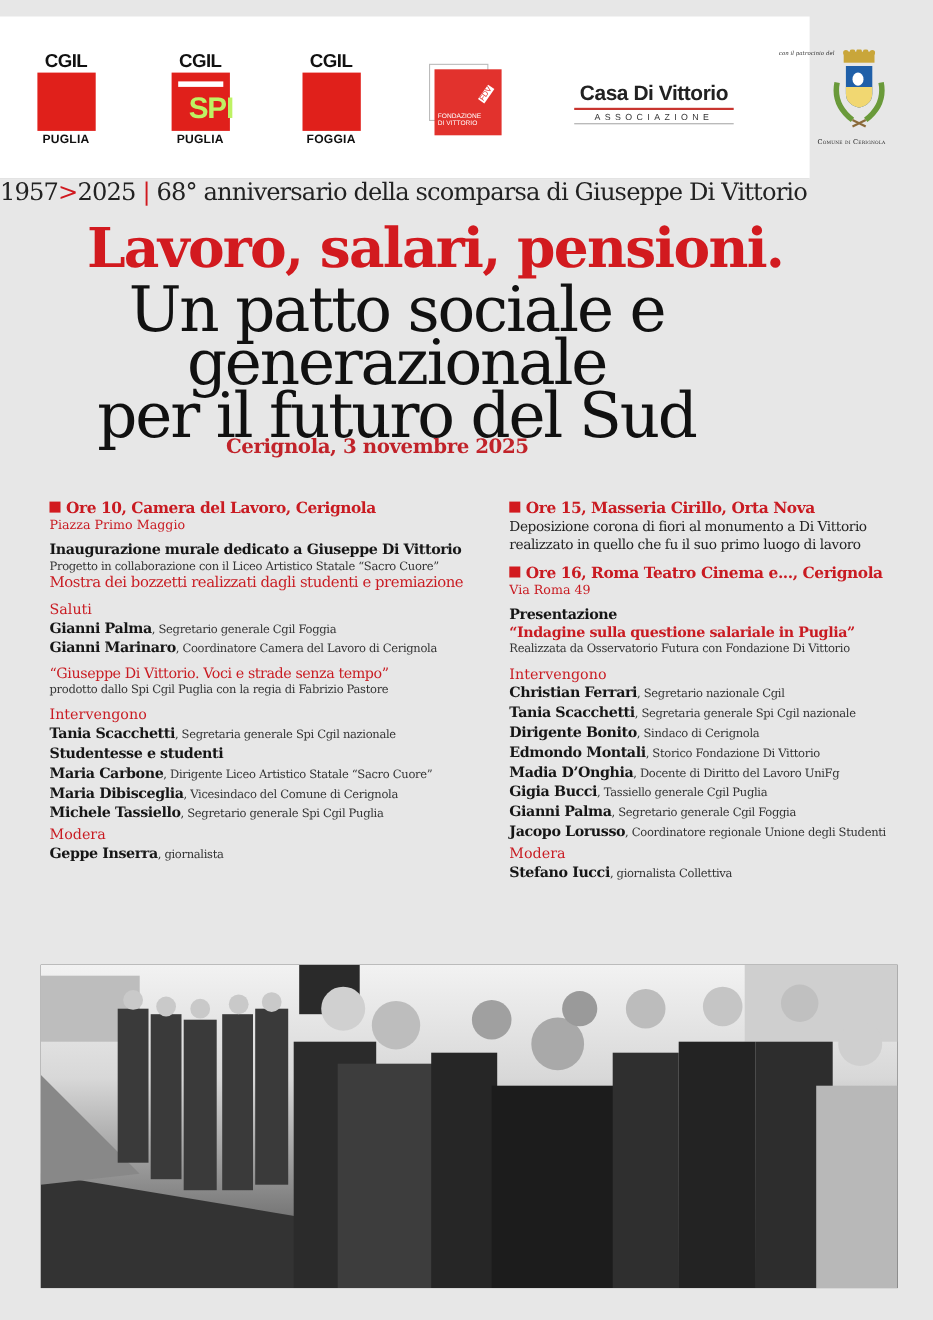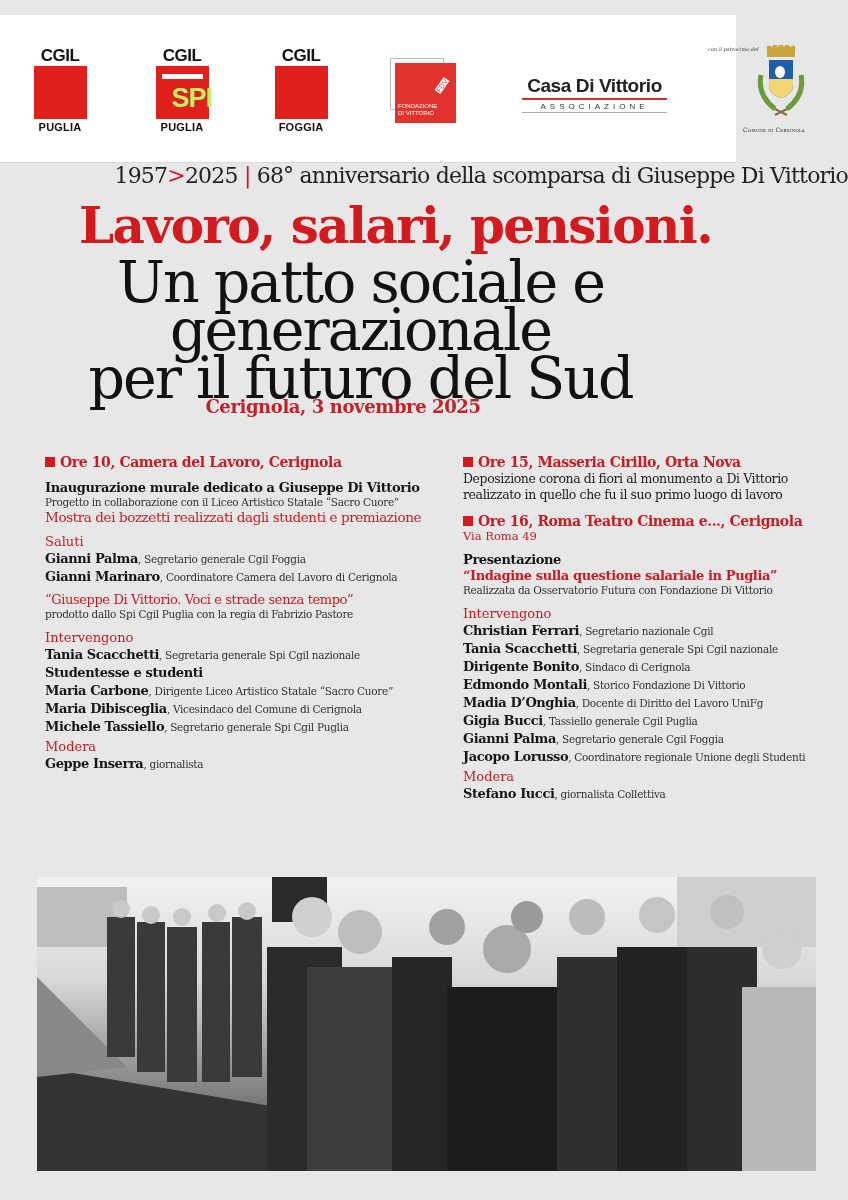--- a/index.html
+++ b/index.html
@@ -17,21 +17,21 @@
   .fdv .txt { position: absolute; left: 8px; top: 45px; color: #fff; font-family: "Liberation Sans", sans-serif; font-size: 6px; line-height: 7px; }
   .fdv .tag { position: absolute; left: 44px; top: 24px; color: #e2322d; background: #fff; font-family: "Liberation Sans", sans-serif; font-size: 7px; transform: rotate(-55deg); padding: 0 1px; }
   .casa { position: absolute; left: 522px; top: 60px; width: 145px; text-align: center; }
   .casa .name { font-family: "Liberation Sans", sans-serif; font-weight: bold; font-size: 19px; color: #222; letter-spacing: -0.4px; line-height: 22px; }
   .casa .rule { height: 2px; background: #c8352f; margin: 1px 0 1px; }
   .casa .assoc { font-family: "Liberation Sans", sans-serif; font-size: 8px; letter-spacing: 4px; color: #333; border-bottom: 1px solid #aaa; line-height: 11px; }
   .patron { position: absolute; left: 700px; top: 28px; width: 148px; height: 95px; }
   .patron .lead { position: absolute; left: 8px; top: 3px; font-family: "DejaVu Serif", serif; font-style: italic; font-size: 5px; color: #333; }
   .patron .crest { position: absolute; left: 55px; top: 2px; width: 52px; height: 78px; }
   .patron .comune { position: absolute; left: 0; width: 148px; top: 83px; text-align: center; font-size: 6px; font-variant: small-caps; color: #222; letter-spacing: 0.2px; }
-  .anniv { position: absolute; top: 163px; left: 0; width: 848px; text-align: right; font-size: 22px; color: #222; font-family: "DejaVu Serif", serif; letter-spacing: -0.8px; white-space: nowrap; }
+  .anniv { position: absolute; top: 163px; left: 0; width: 848px; text-align: left; font-size: 22px; color: #222; font-family: "DejaVu Serif", serif; letter-spacing: -0.8px; white-space: nowrap; }
   .anniv .arrow, .anniv .sep { color: #d0181e; }
   .title-red { position: absolute; top: 196px; left: 0; width: 791px; text-align: center; font-size: 50px; font-weight: bold; color: #d21a1f; font-family: "DejaVu Serif", serif; letter-spacing: -1.6px; line-height: 60px; white-space: nowrap; }
   .subtitle { position: absolute; top: 258px; left: 0; width: 721px; text-align: center; font-size: 57px; color: #111; font-family: "DejaVu Serif", serif; letter-spacing: -2px; line-height: 48px; font-weight: 400; }
   .date { position: absolute; top: 396px; left: 0; width: 686px; text-align: center; font-size: 18px; color: #c1232a; font-weight: bold; font-family: "DejaVu Serif", serif; letter-spacing: -0.4px; }
   .col { position: absolute; top: 454px; width: 390px; font-family: "DejaVu Serif", serif; }
   .col.left { left: 45px; }
   .col.right { left: 463px; }
   .ev-head { color: #c91b22; font-weight: bold; font-size: 14px; line-height: 17px; letter-spacing: -0.4px; white-space: nowrap; }
   .ev-head .sq { display: inline-block; width: 10px; height: 10px; background: #d21a1f; margin-right: 5px; vertical-align: 0px; }
   .ev-place { color: #c91b22; font-size: 11.5px; line-height: 13px; }
@@ -112,20 +112,21 @@
 
 <div class="title-red">Lavoro, salari, pensioni.</div>
 <div class="subtitle">
   <div>Un patto sociale e generazionale</div>
   <div>per il futuro del Sud</div>
 </div>
 <div class="date">Cerignola, 3 novembre 2025</div>
 
 <div class="col left">
   <div class="ev-head"><span class="sq"></span><span>Ore 10, Camera del Lavoro, Cerignola</span></div>
+  <div class="ev-place">Piazza Primo Maggio</div>
   <div class="gap"></div>
   <div class="bold-line">Inaugurazione murale dedicato a Giuseppe Di Vittorio</div>
   <div class="small-line">Progetto in collaborazione con il Liceo Artistico Statale “Sacro Cuore”</div>
   <div class="red-line">Mostra dei bozzetti realizzati dagli studenti e premiazione</div>
   <div class="label-red">Saluti</div>
   <div class="person"><span class="n">Gianni Palma</span><span class="r">, Segretario generale Cgil Foggia</span></div>
   <div class="person"><span class="n">Gianni Marinaro</span><span class="r">, Coordinatore Camera del Lavoro di Cerignola</span></div>
   <div class="gap" style="height:6px"></div>
   <div class="red-line" style="font-size:13px">“Giuseppe Di Vittorio. Voci e strade senza tempo”</div>
   <div class="small-line">prodotto dallo Spi Cgil Puglia con la regia di Fabrizio Pastore</div>

